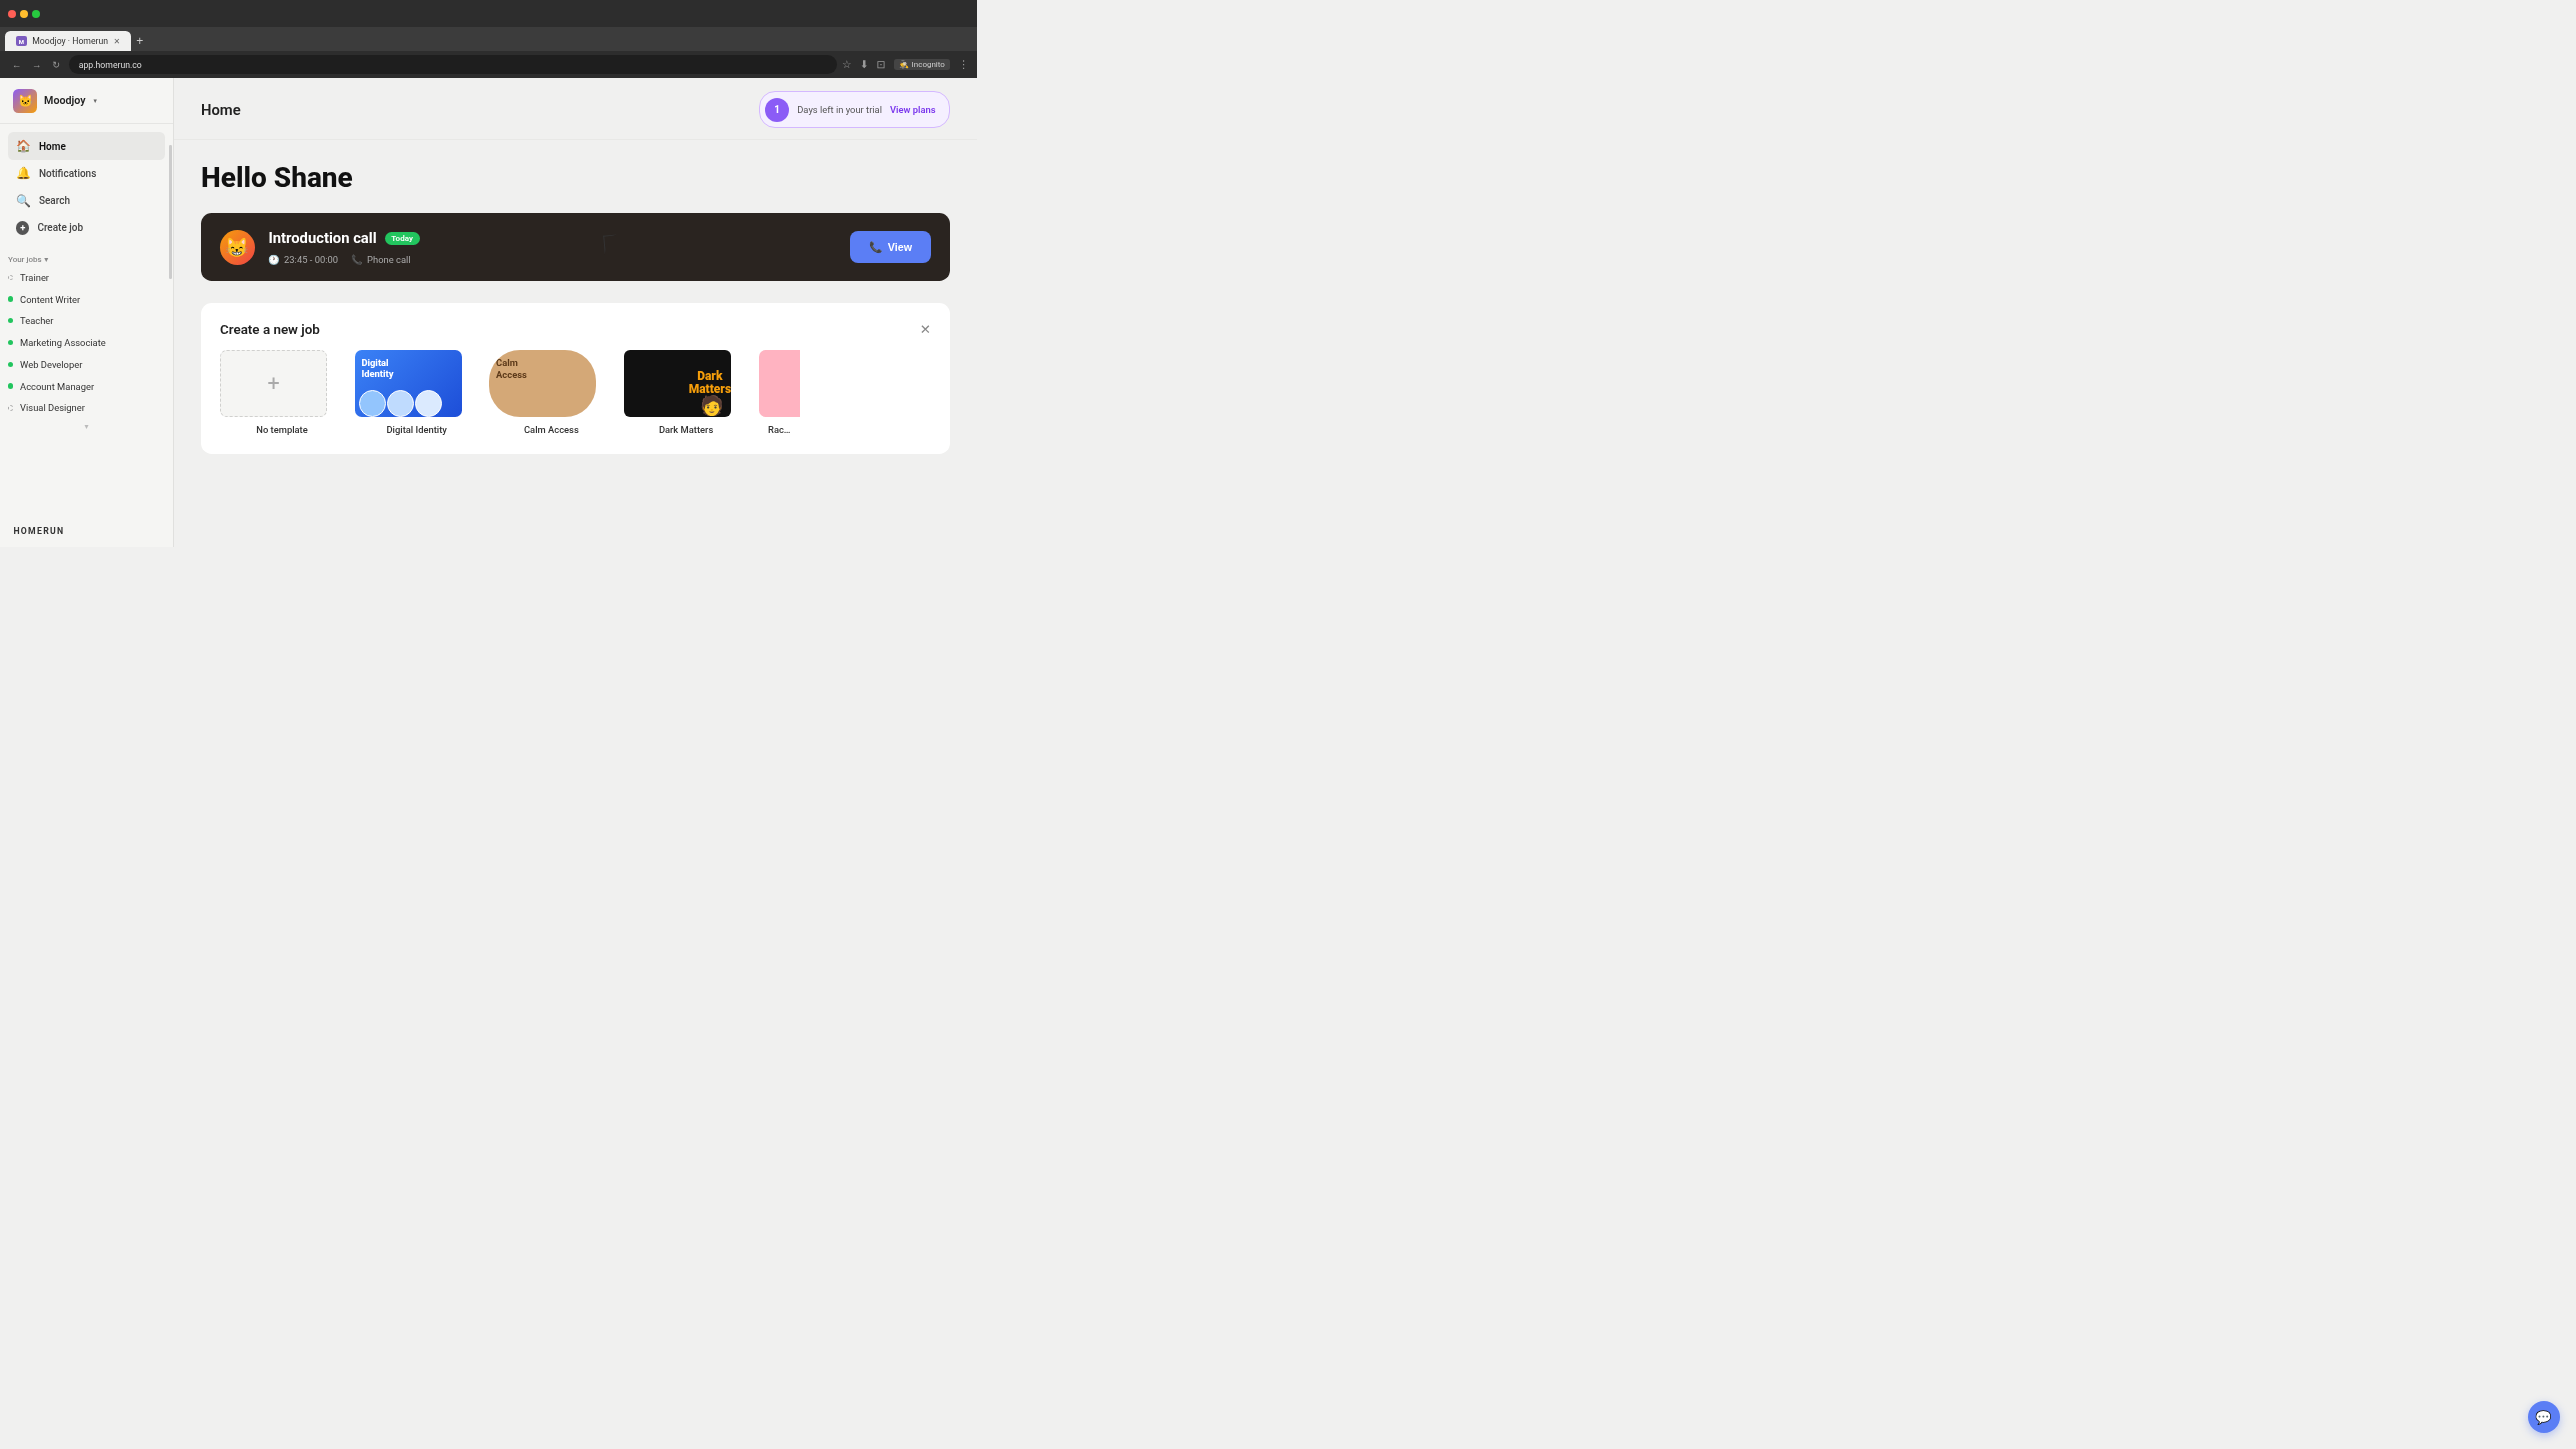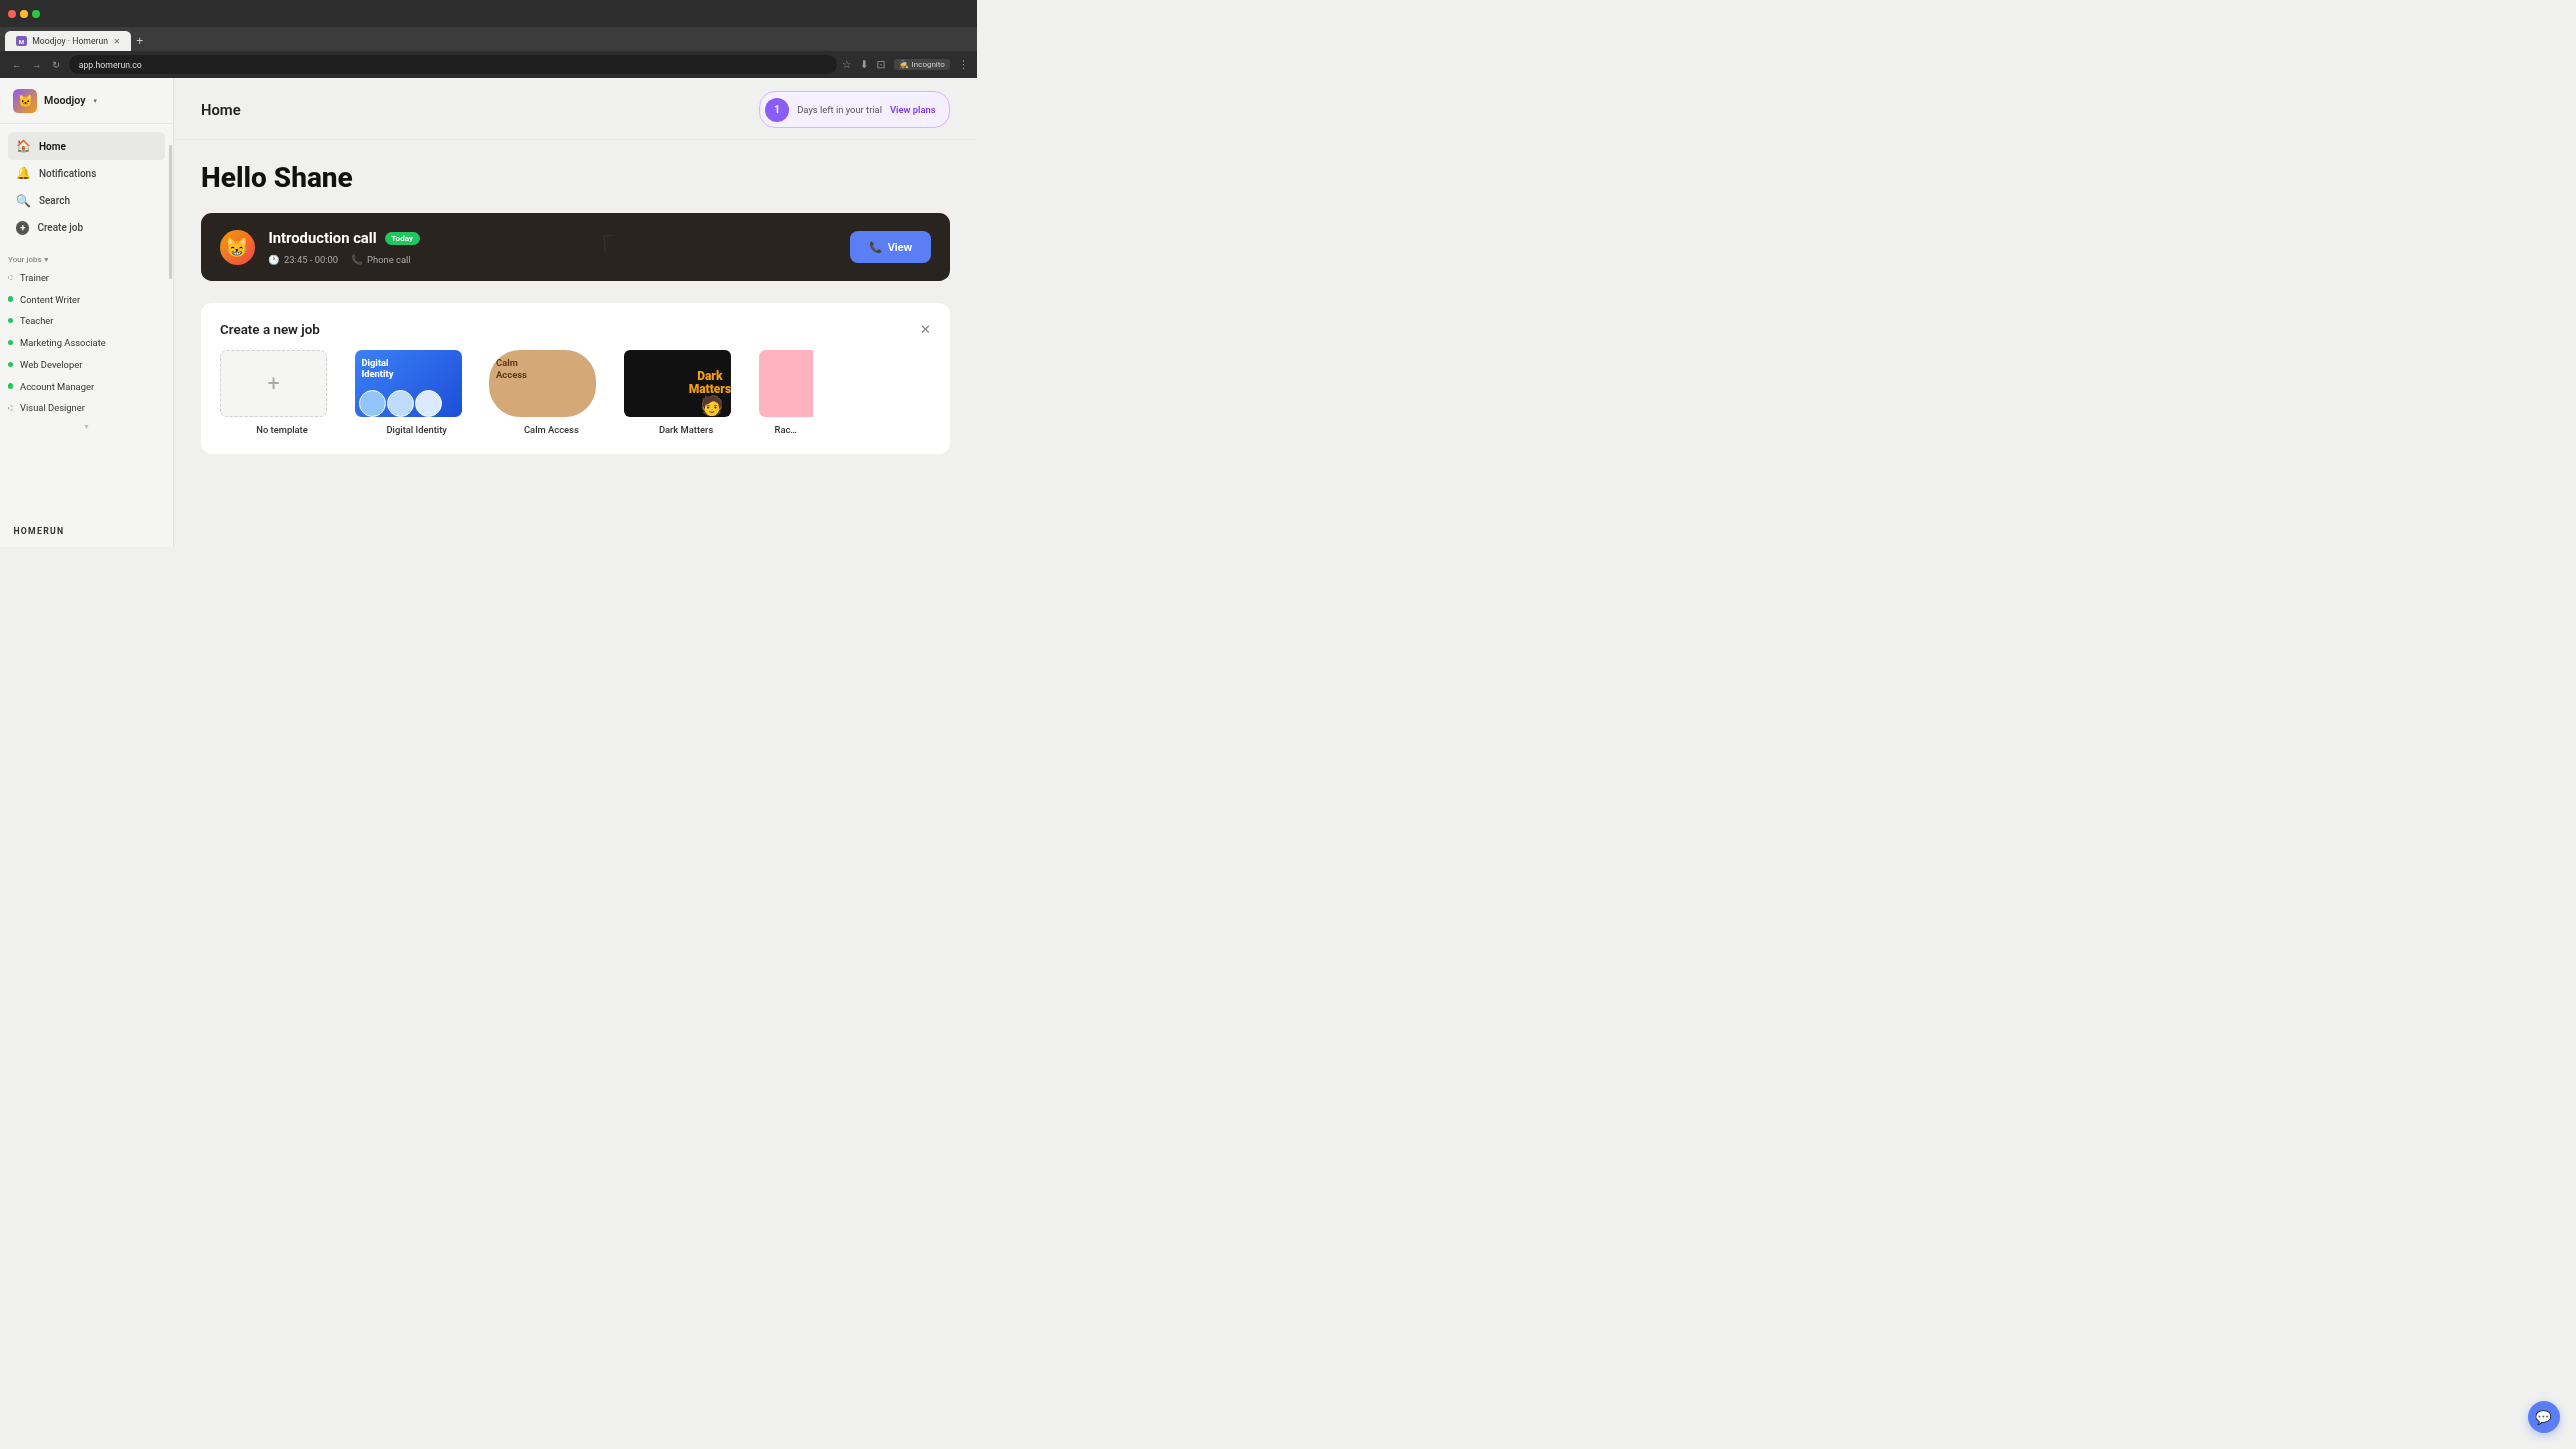--- a/index.html
+++ b/index.html
@@ -750,21 +750,21 @@
           </div>
 
           <div class="template-card">
             <div class="template-thumb dark-matters-thumb">
               <div class="dm-text">Dark<br>Matters</div>
               <span class="dm-person">🧑</span>
             </div>
             <div class="template-label">Dark Matters</div>
           </div>
 
-          <div class="template-card" style="overflow:hidden;width:54px;">
+          <div class="template-card" style="overflow:hidden;width:41px;">
             <div class="template-thumb race-thumb"></div>
             <div class="template-label">Rac…</div>
           </div>
 
         </div>
       </div>
 
     </div>
   </div>
 </div>

